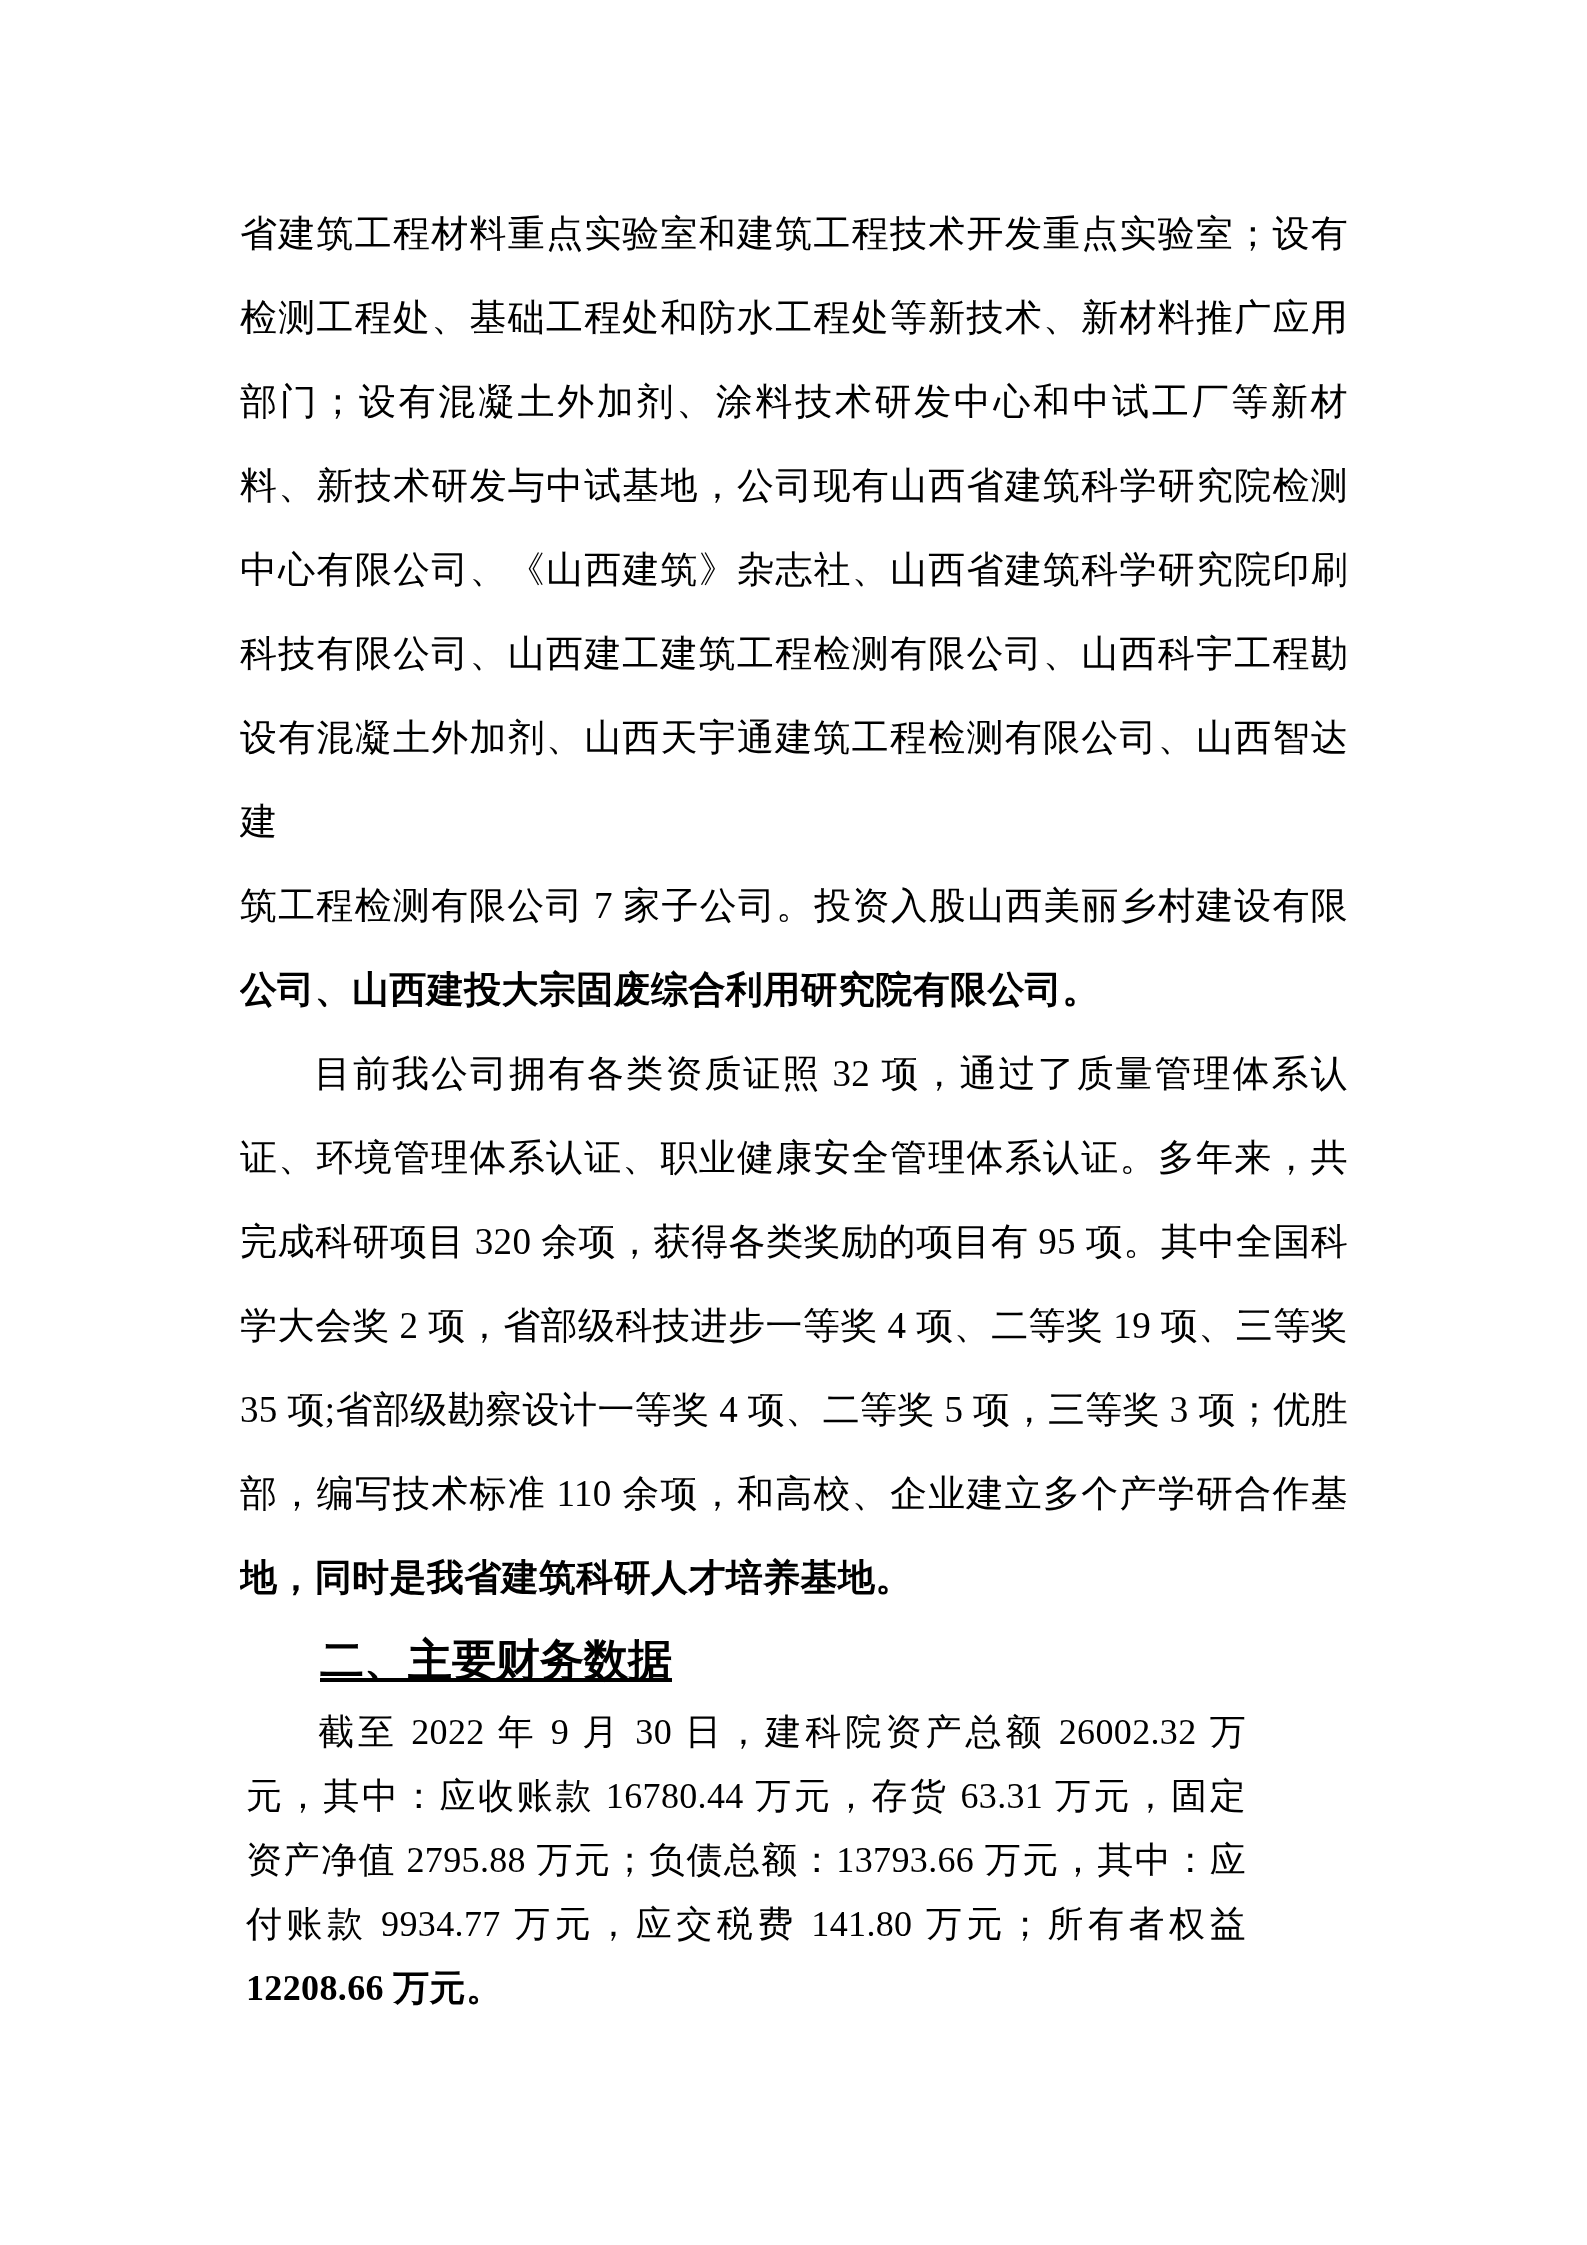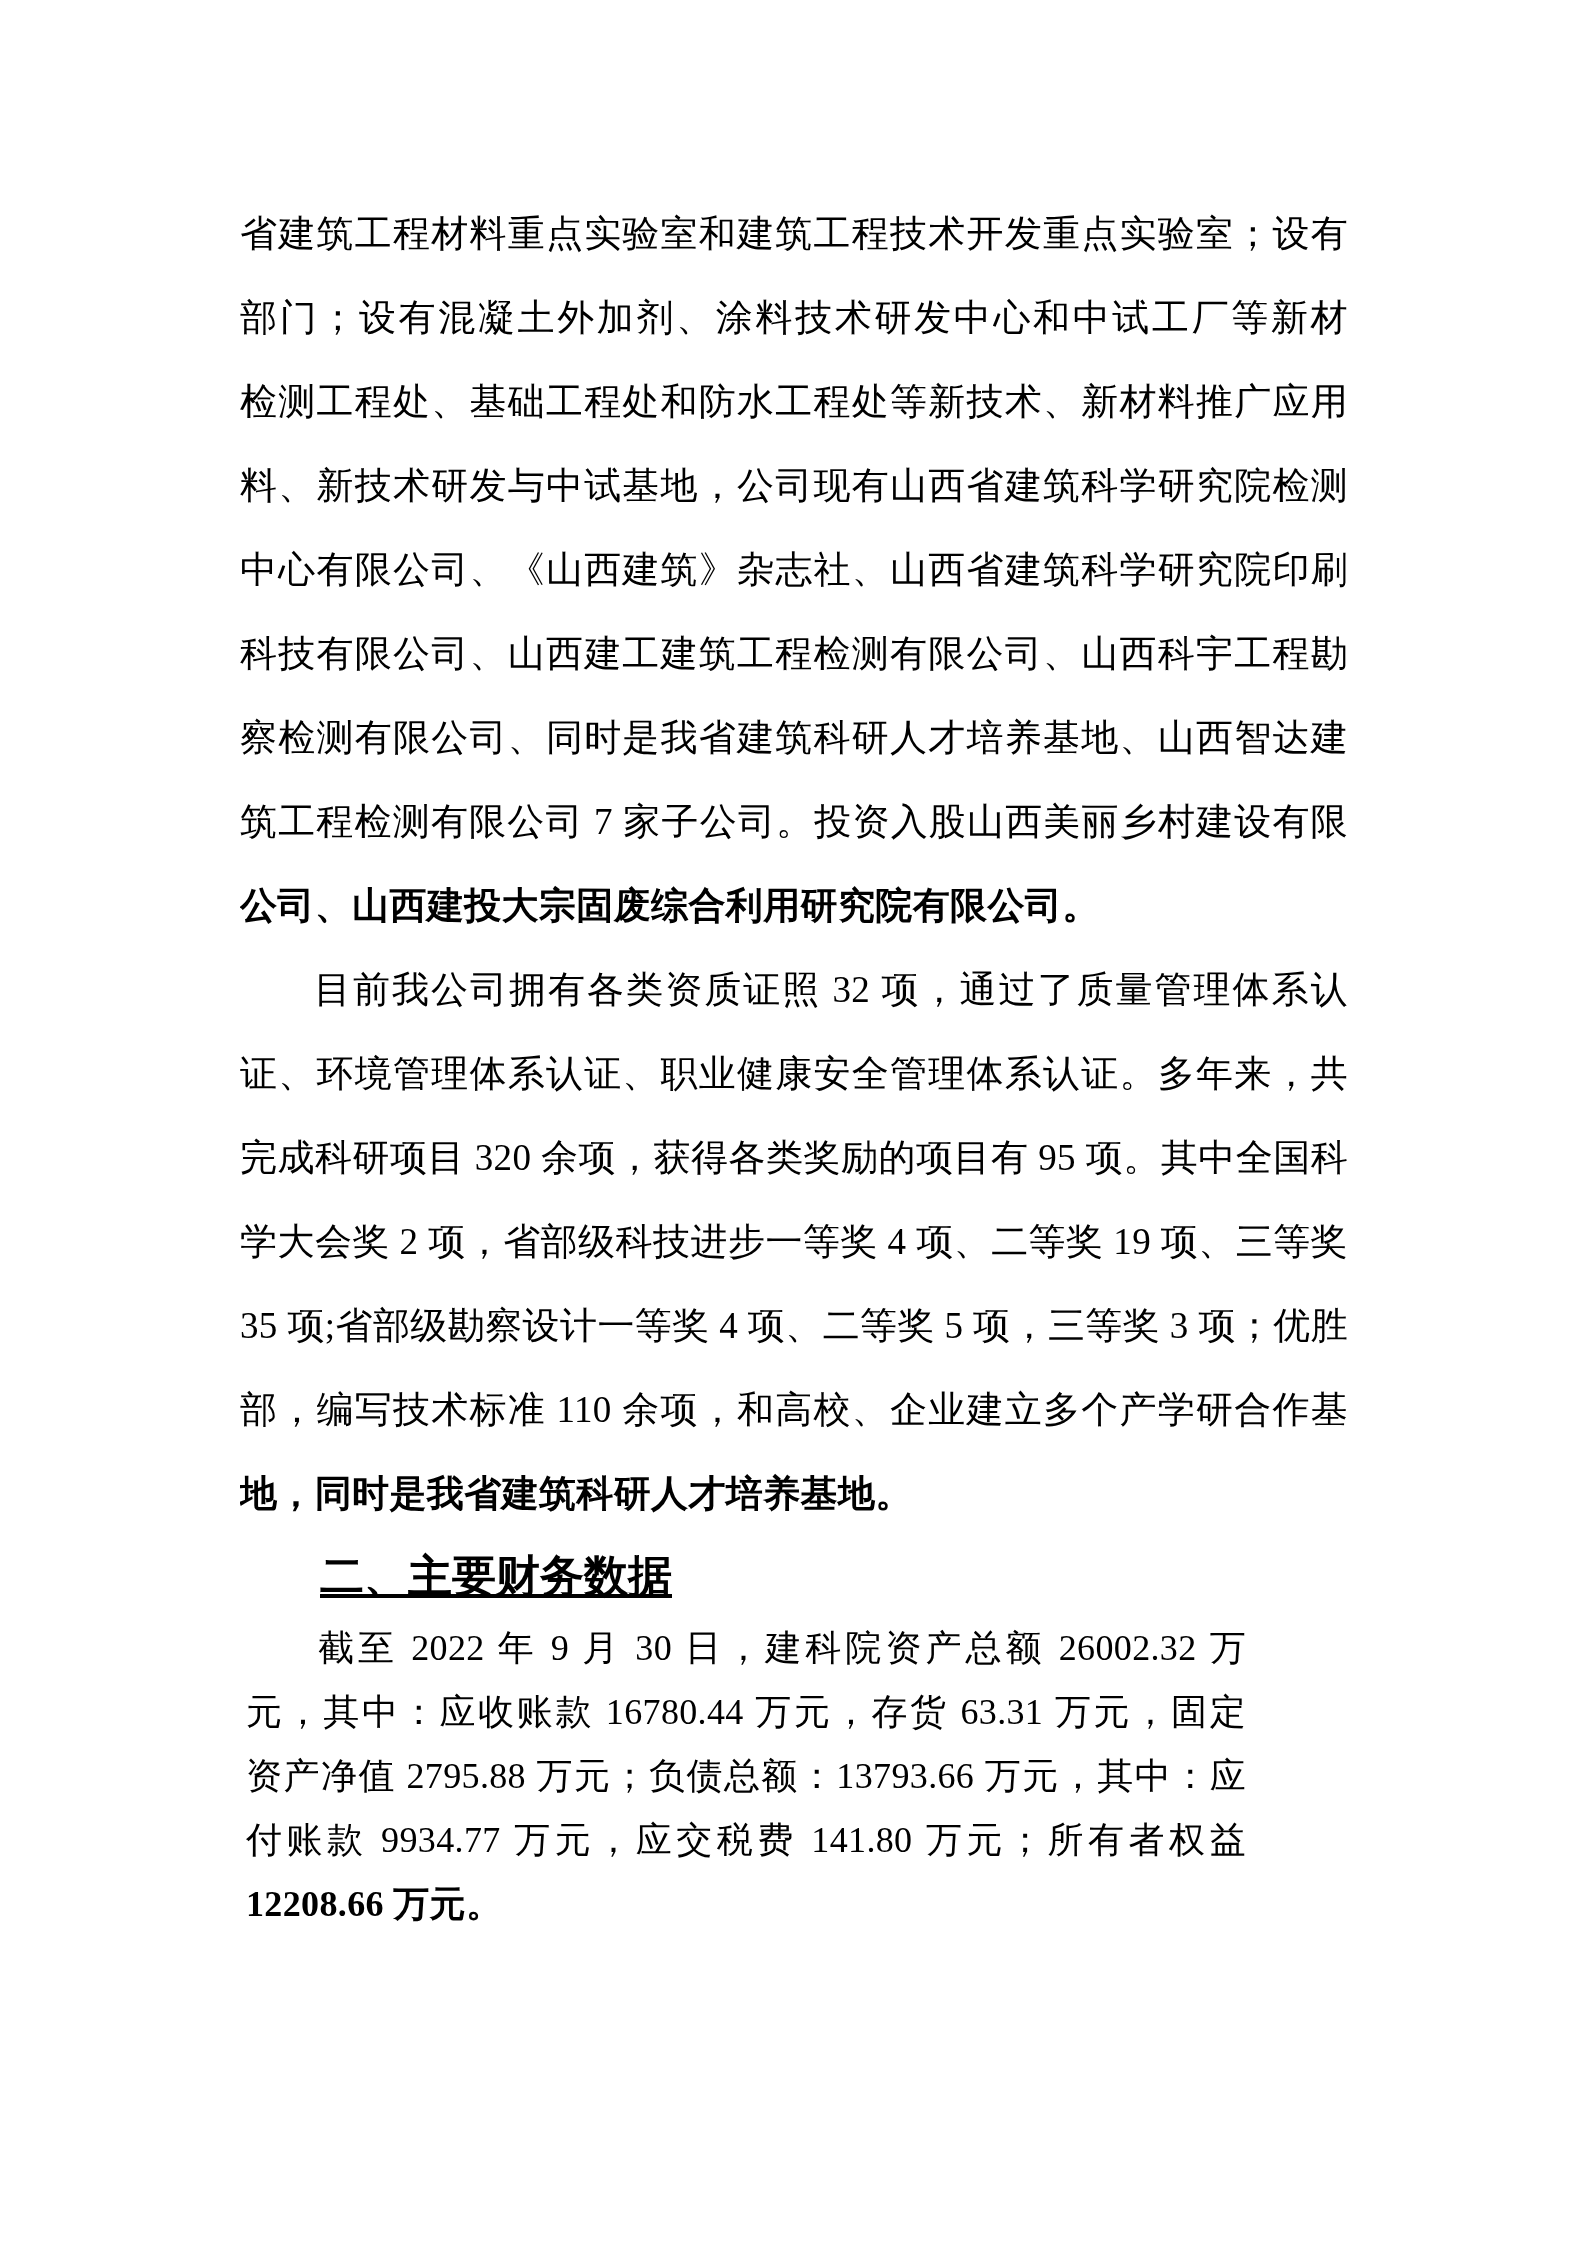--- a/index.html
+++ b/index.html
@@ -63,26 +63,26 @@
   }
 </style>
 </head>
 <body>
 
 <div class="page">
   <div class="text-block">
 
     <div class="para para-body">
       <div class="line">省建筑工程材料重点实验室和建筑工程技术开发重点实验室；设有</div>
+      <div class="line">检测工程处、基础工程处和防水工程处等新技术、新材料推广应用</div>
       <div class="line">部门；设有混凝土外加剂、涂料技术研发中心和中试工厂等新材</div>
-      <div class="line">检测工程处、基础工程处和防水工程处等新技术、新材料推广应用</div>
       <div class="line">料、新技术研发与中试基地，公司现有山西省建筑科学研究院检测</div>
       <div class="line">中心有限公司、《山西建筑》杂志社、山西省建筑科学研究院印刷</div>
       <div class="line">科技有限公司、山西建工建筑工程检测有限公司、山西科宇工程勘</div>
-      <div class="line">察检测有限公司、同时是我省建筑科研人才培养基地、山西智达建</div>
+      <div class="line">设有混凝土外加剂、山西天宇通建筑工程检测有限公司、山西智达建</div>
       <div class="line">筑工程检测有限公司 7 家子公司。投资入股山西美丽乡村建设有限</div>
       <div class="line final">公司、山西建投大宗固废综合利用研究院有限公司。</div>
     </div>
 
     <div class="para para-body">
       <div class="line indent-2">目前我公司拥有各类资质证照 32 项，通过了质量管理体系认</div>
       <div class="line">证、环境管理体系认证、职业健康安全管理体系认证。多年来，共</div>
       <div class="line">完成科研项目 320 余项，获得各类奖励的项目有 95 项。其中全国科</div>
       <div class="line">学大会奖 2 项，省部级科技进步一等奖 4 项、二等奖 19 项、三等奖</div>
       <div class="line">35 项;省部级勘察设计一等奖 4 项、二等奖 5 项，三等奖 3 项；优胜</div>

